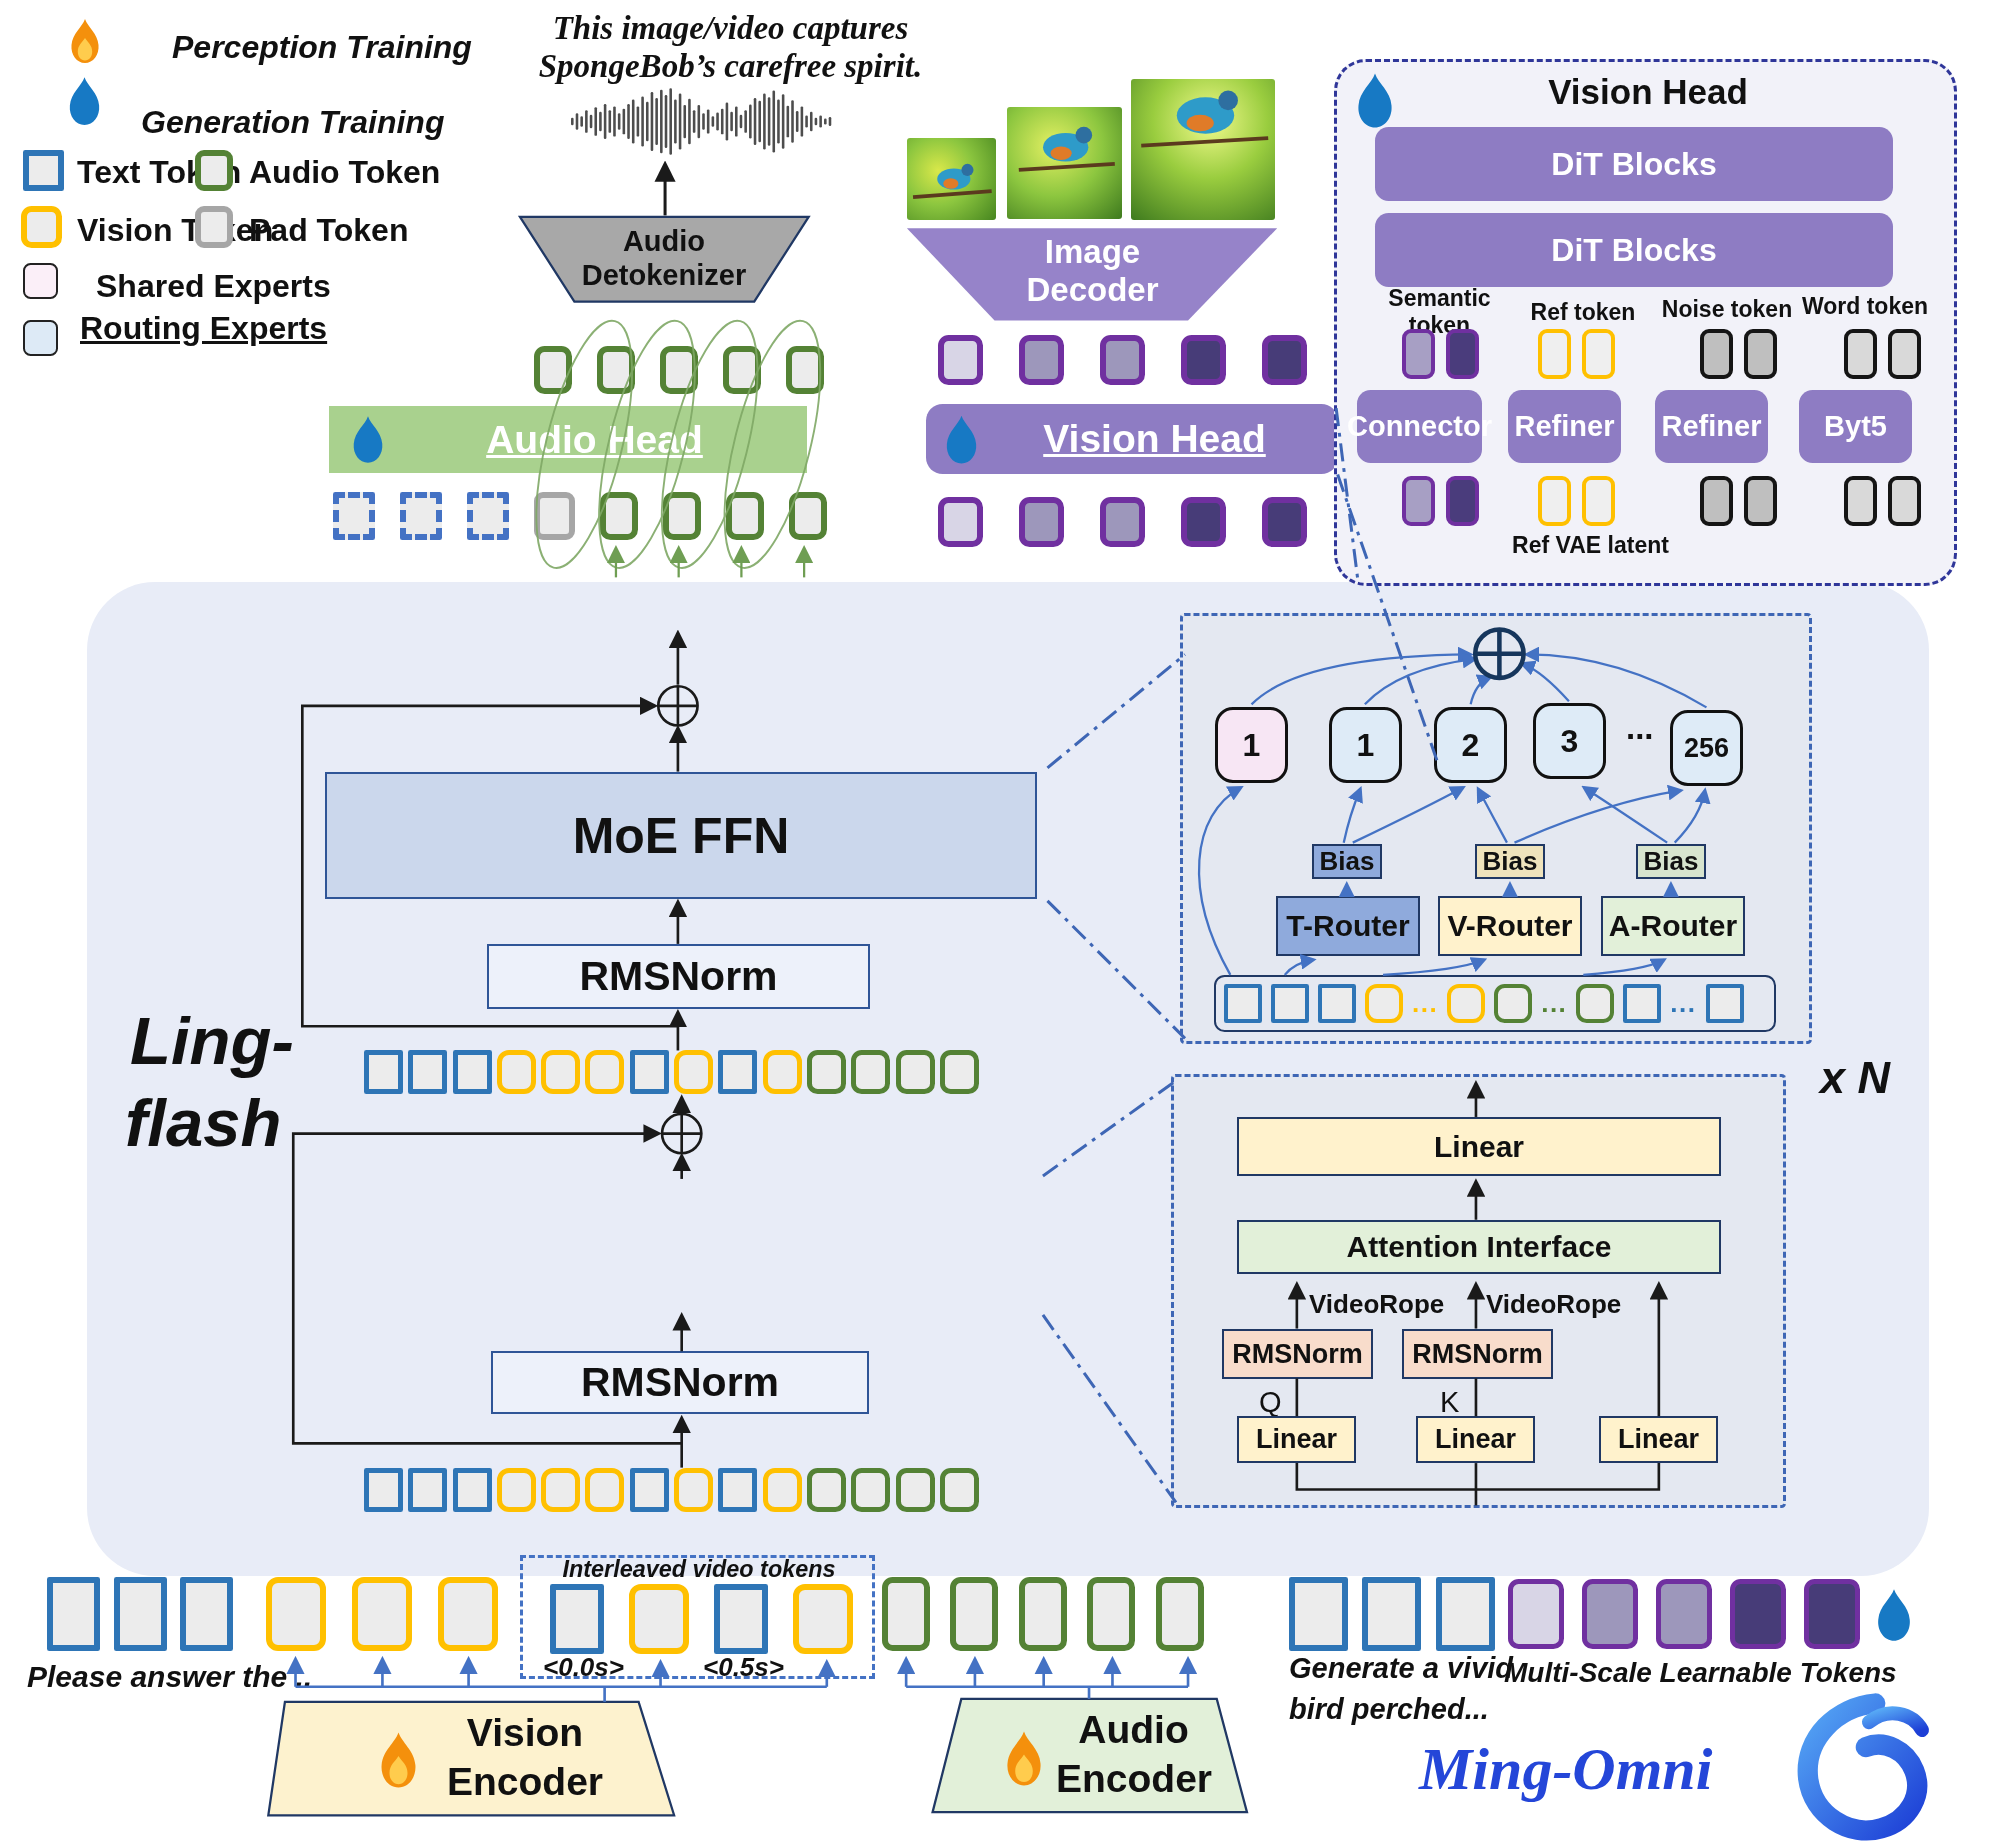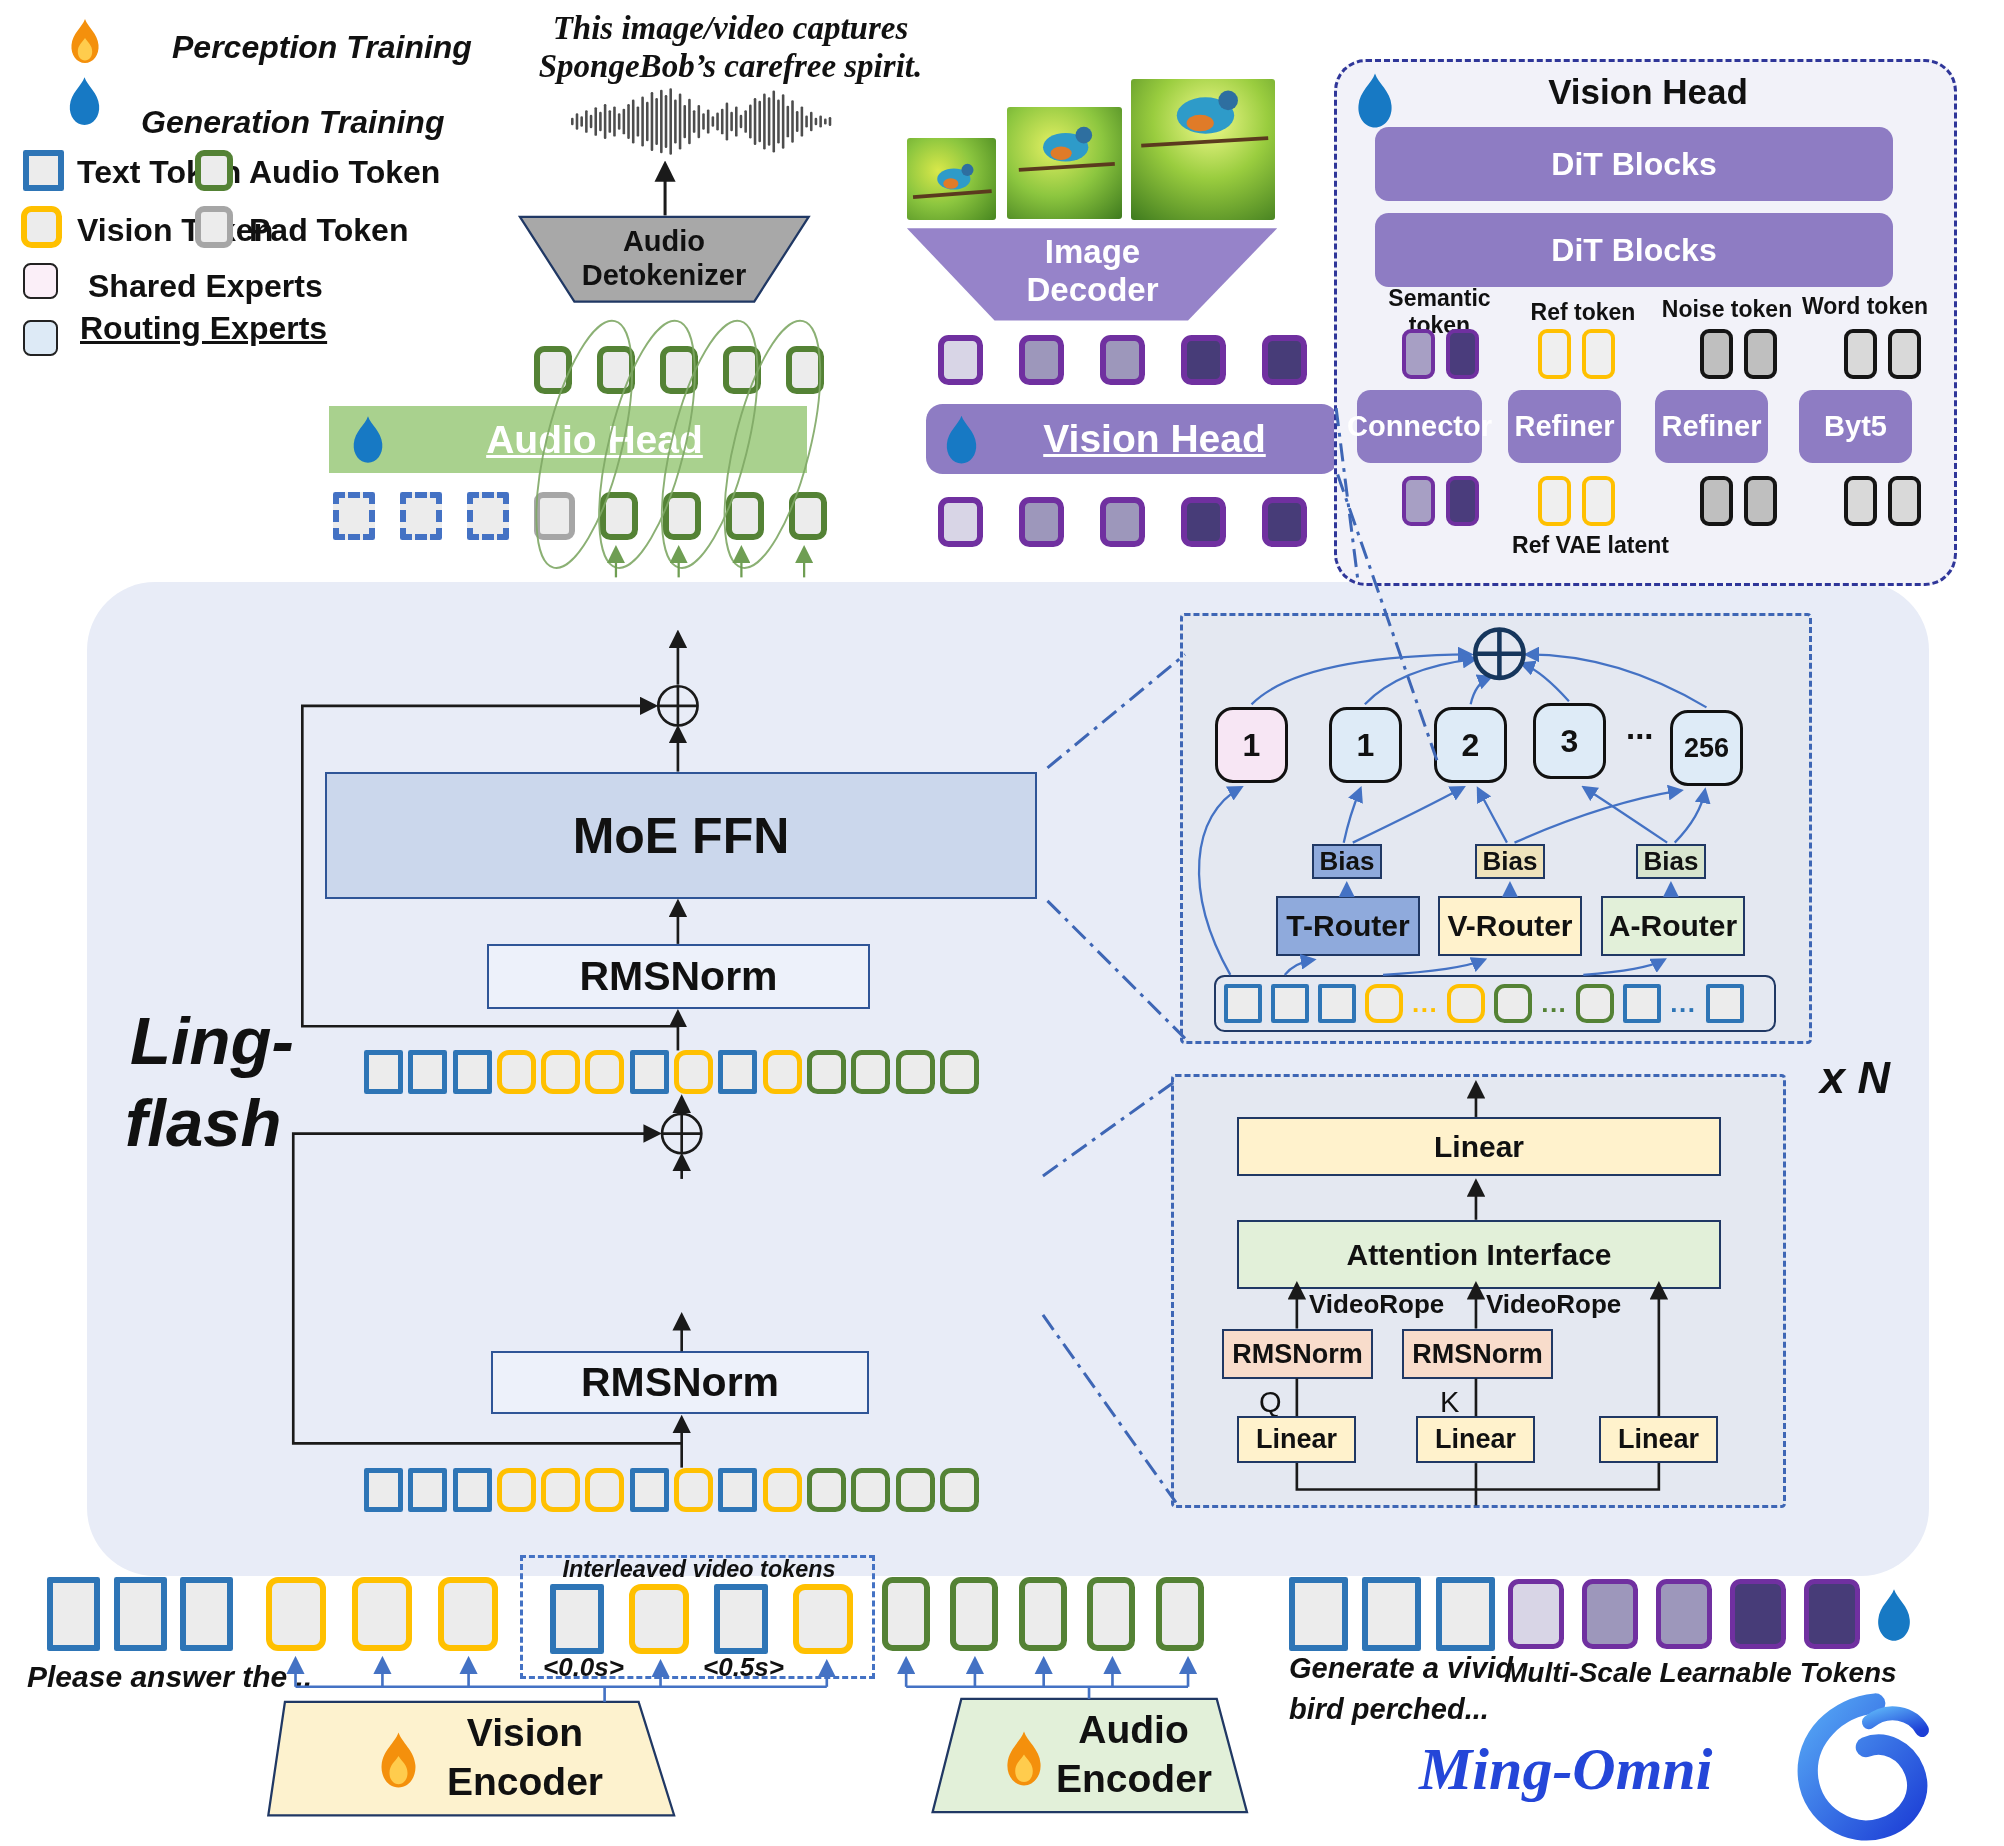--- a/index.html
+++ b/index.html
@@ -84,21 +84,21 @@
   <div class="abs leg-lbl" style="left:77px;top:154px;">Text Token</div>
   <div class="leg-sq" style="left:195px;top:150px;width:38px;height:41px;border:6px solid #548235;border-radius:9px;"></div>
   <div class="abs leg-lbl" style="left:249px;top:154px;">Audio Token</div>
 
   <div class="leg-sq" style="left:21px;top:206px;width:41px;height:42px;border:6.8px solid #FFC000;border-radius:10.6px;"></div>
   <div class="abs leg-lbl" style="left:77px;top:212px;">Vision Token</div>
   <div class="leg-sq" style="left:195px;top:206px;width:38px;height:42px;border:6px solid #A6A6A6;border-radius:9px;"></div>
   <div class="abs leg-lbl" style="left:249px;top:212px;">Pad Token</div>
 
   <div class="leg-sq" style="left:23px;top:263px;width:35px;height:36px;border:2.3px solid #222;border-radius:7.6px;background:#FBEFF8;"></div>
-  <div class="abs leg-lbl" style="left:88px;top:268px;">Shared Experts</div>
+  <div class="abs leg-lbl" style="left:96px;top:268px;">Shared Experts</div>
   <div class="leg-sq" style="left:23px;top:320px;width:35px;height:36px;border:2.3px solid #222;border-radius:7.6px;background:#DDEAF6;"></div>
   <div class="abs leg-lbl" style="left:80px;top:310px;text-decoration:underline;">Routing Experts</div>
 
   <div class="abs serif-ital ctr" style="left:524px;top:47px;width:413px;height:38px;font-size:33px;">SpongeBob’s carefree spirit.</div>
   <div class="abs serif-ital ctr" style="left:524px;top:9px;width:413px;height:38px;font-size:33px;">This image/video captures</div>
   <svg class="abs" style="left:568px;top:85px;" width="266" height="73" id="waveform" viewBox="0 0 352 96">
       <rect x="4" y="43" width="3.4" height="10" rx="1.6" fill="#4d4d4d"></rect>
       <rect x="10.2" y="37" width="3.4" height="22" rx="1.6" fill="#4d4d4d"></rect>
       <rect x="16.4" y="41" width="3.4" height="14" rx="1.6" fill="#4d4d4d"></rect>
       <rect x="22.6" y="33" width="3.4" height="30" rx="1.6" fill="#4d4d4d"></rect>
@@ -354,21 +354,21 @@
       <div class="tok t-audio"></div>
       <span class="dots dots-audio">...</span>
       <div class="tok t-audio"></div>
       <div class="tok t-text"></div>
       <span class="dots dots-text">...</span>
       <div class="tok t-text"></div>
     </div>
 
   <div class="detail" style="left:1171px;top:1074px;width:615px;height:434px;"></div>
   <div class="smbox ctr" style="left:1237px;top:1117px;width:484px;height:59px;background:#FFF2CC;font-size:30px;">Linear</div>
-  <div class="smbox ctr" style="left:1237px;top:1220px;width:484px;height:69px;background:#E2F0D9;font-size:30px;">Attention Interface</div>
+  <div class="smbox ctr" style="left:1237px;top:1220px;width:484px;height:54px;background:#E2F0D9;font-size:30px;">Attention Interface</div>
   <div class="abs bold" style="left:1309px;top:1289px;font-size:26px;">VideoRope</div>
   <div class="abs bold" style="left:1486px;top:1289px;font-size:26px;">VideoRope</div>
   <div class="smbox ctr" style="left:1222px;top:1329px;width:151px;height:50px;background:#F8DCCB;font-size:27px;">RMSNorm</div>
   <div class="smbox ctr" style="left:1402px;top:1329px;width:151px;height:50px;background:#F8DCCB;font-size:27px;">RMSNorm</div>
   <div class="abs" style="left:1259px;top:1386px;font-size:29px;">Q</div>
   <div class="abs" style="left:1440px;top:1386px;font-size:29px;">K</div>
   <div class="smbox ctr" style="left:1237px;top:1416px;width:119px;height:47px;background:#FFF2CC;font-size:27px;">Linear</div>
   <div class="smbox ctr" style="left:1416px;top:1416px;width:119px;height:47px;background:#FFF2CC;font-size:27px;">Linear</div>
   <div class="smbox ctr" style="left:1599px;top:1416px;width:119px;height:47px;background:#FFF2CC;font-size:27px;">Linear</div>
 

